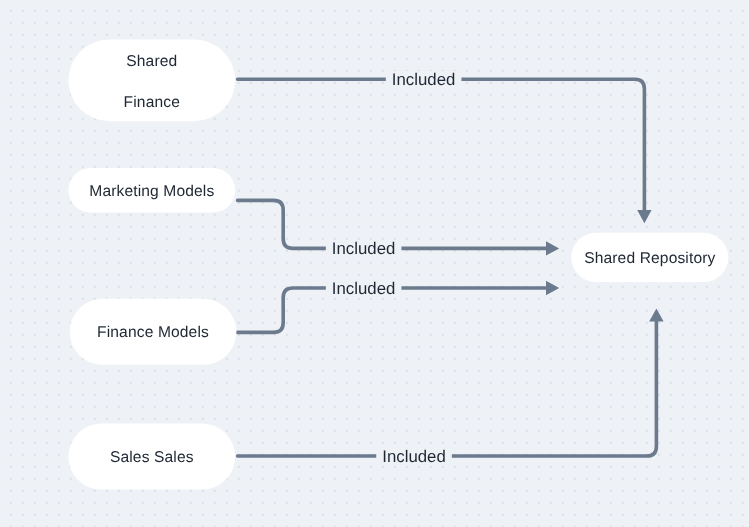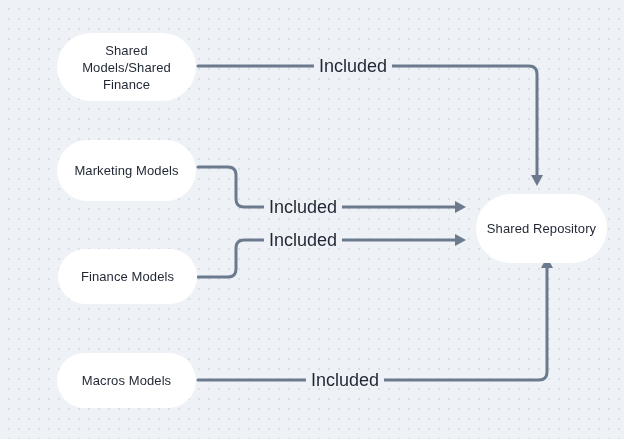--- a/index.html
+++ b/index.html
@@ -42,21 +42,21 @@
     line-height: 17px;
     letter-spacing: 0.1px;
     box-sizing: border-box;
     padding: 8px 10px;
     z-index: 3;
   }
   .edge-label {
     position: absolute;
     background: #eef1f5;
     color: #1f2733;
-    font-size: 18px;
+    font-size: 14px;
     line-height: 14px;
     padding: 0 5px;
     white-space: nowrap;
     transform: translate(-50%, -50%);
     z-index: 2;
   }
 </style>
 </head>
 <body>
 
@@ -73,38 +73,38 @@
         <polygon points="537,186 531,175 543,175"></polygon>
         <polygon points="466,207 455,201 455,213"></polygon>
         <polygon points="466,240 455,234 455,246"></polygon>
         <polygon points="547,257 541,268 553,268"></polygon>
       </g>
   </svg>
 
   <div class="node" id="node-shared-models" style="left: 57px; top: 33px; width: 139px; height: 68px;">
     <span>
       <span>Shared</span><br>
-      <span>Models/Shared</span><br>
+      <br>
       <span>Finance</span>
     </span>
   </div>
 
-  <div class="node" id="node-marketing-models" style="left: 57px; top: 140px; width: 139px; height: 61px;">
+  <div class="node" id="node-marketing-models" style="left: 57px; top: 140px; width: 139px; height: 37px;">
     <span>Marketing Models</span>
   </div>
 
   <div class="node" id="node-finance-models" style="left: 58px; top: 249px; width: 139px; height: 55px;">
     <span>Finance Models</span>
   </div>
 
   <div class="node" id="node-sales-models" style="left: 57px; top: 353px; width: 139px; height: 55px;">
-    <span>Macros Models</span>
+    <span>Sales Sales</span>
   </div>
 
-  <div class="node" id="node-shared-repository" style="left: 476px; top: 194px; width: 131px; height: 69px;">
+  <div class="node" id="node-shared-repository" style="left: 476px; top: 194px; width: 131px; height: 41px;">
     <span>Shared Repository</span>
   </div>
 
   <div class="edge-label" id="lbl-0" style="left: 353px; top: 66px;">Included</div>
   <div class="edge-label" id="lbl-1" style="left: 303px; top: 207px;">Included</div>
   <div class="edge-label" id="lbl-2" style="left: 303px; top: 240px;">Included</div>
   <div class="edge-label" id="lbl-3" style="left: 345px; top: 380px;">Included</div>
 
 </div>
 

